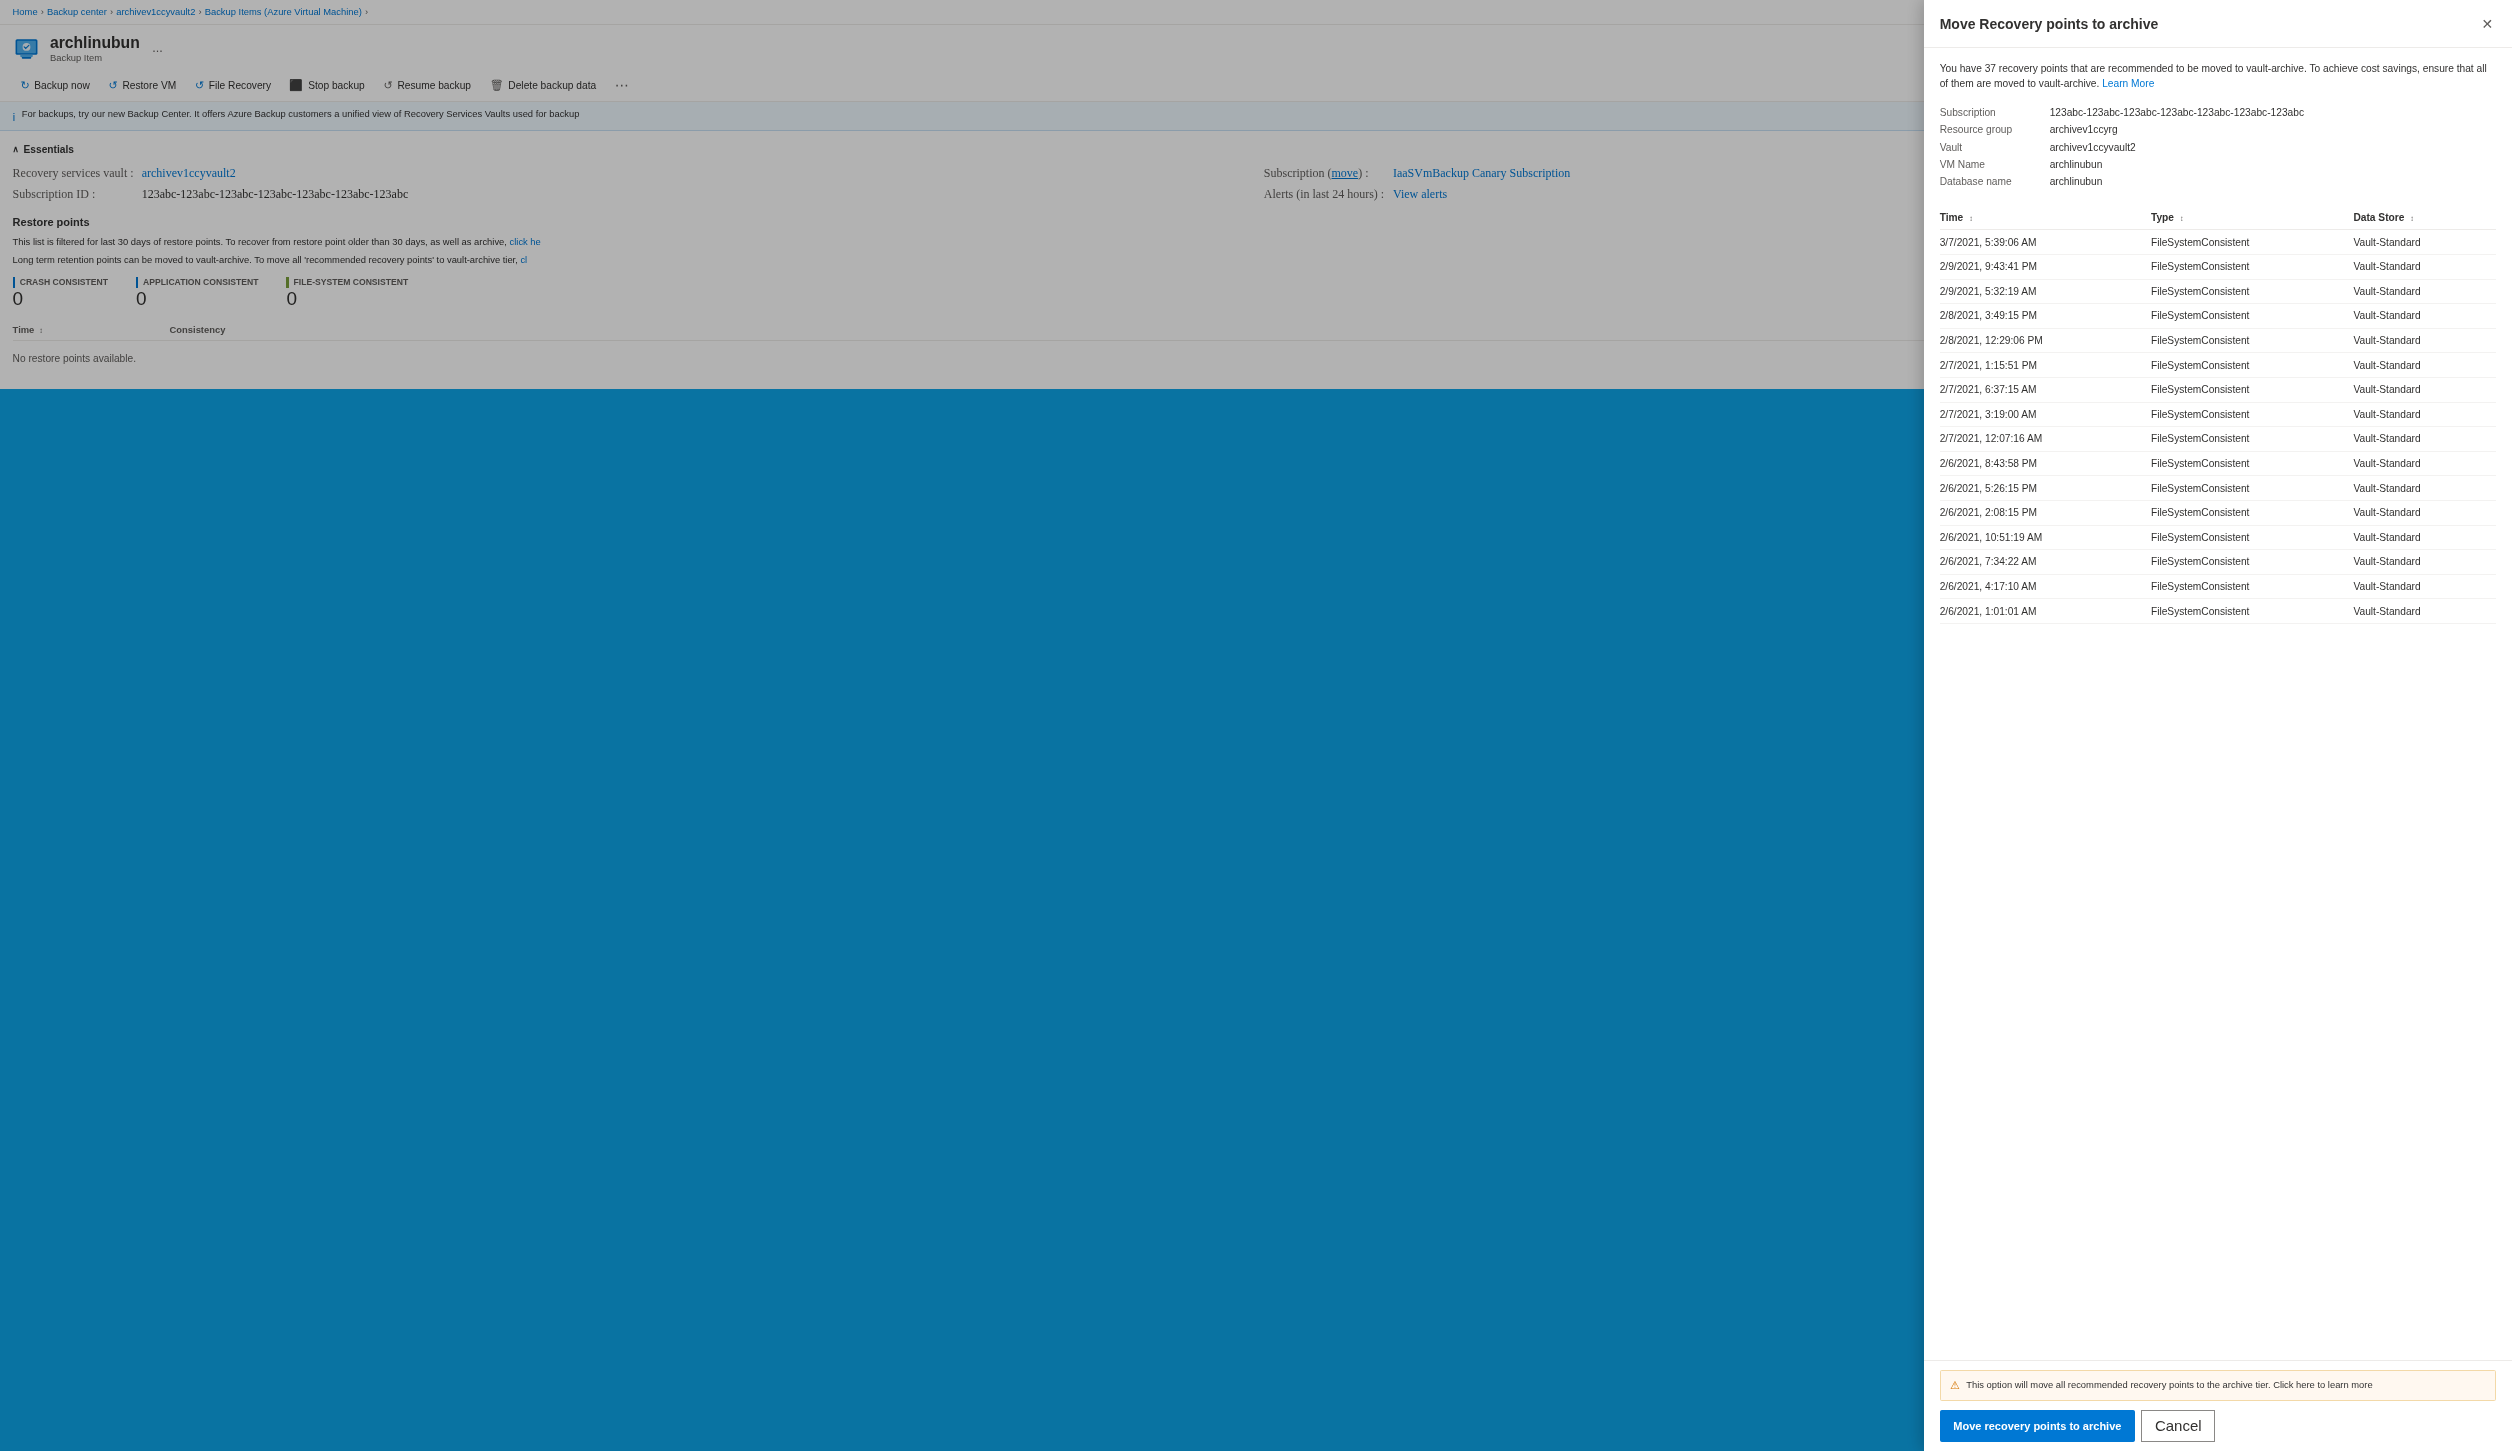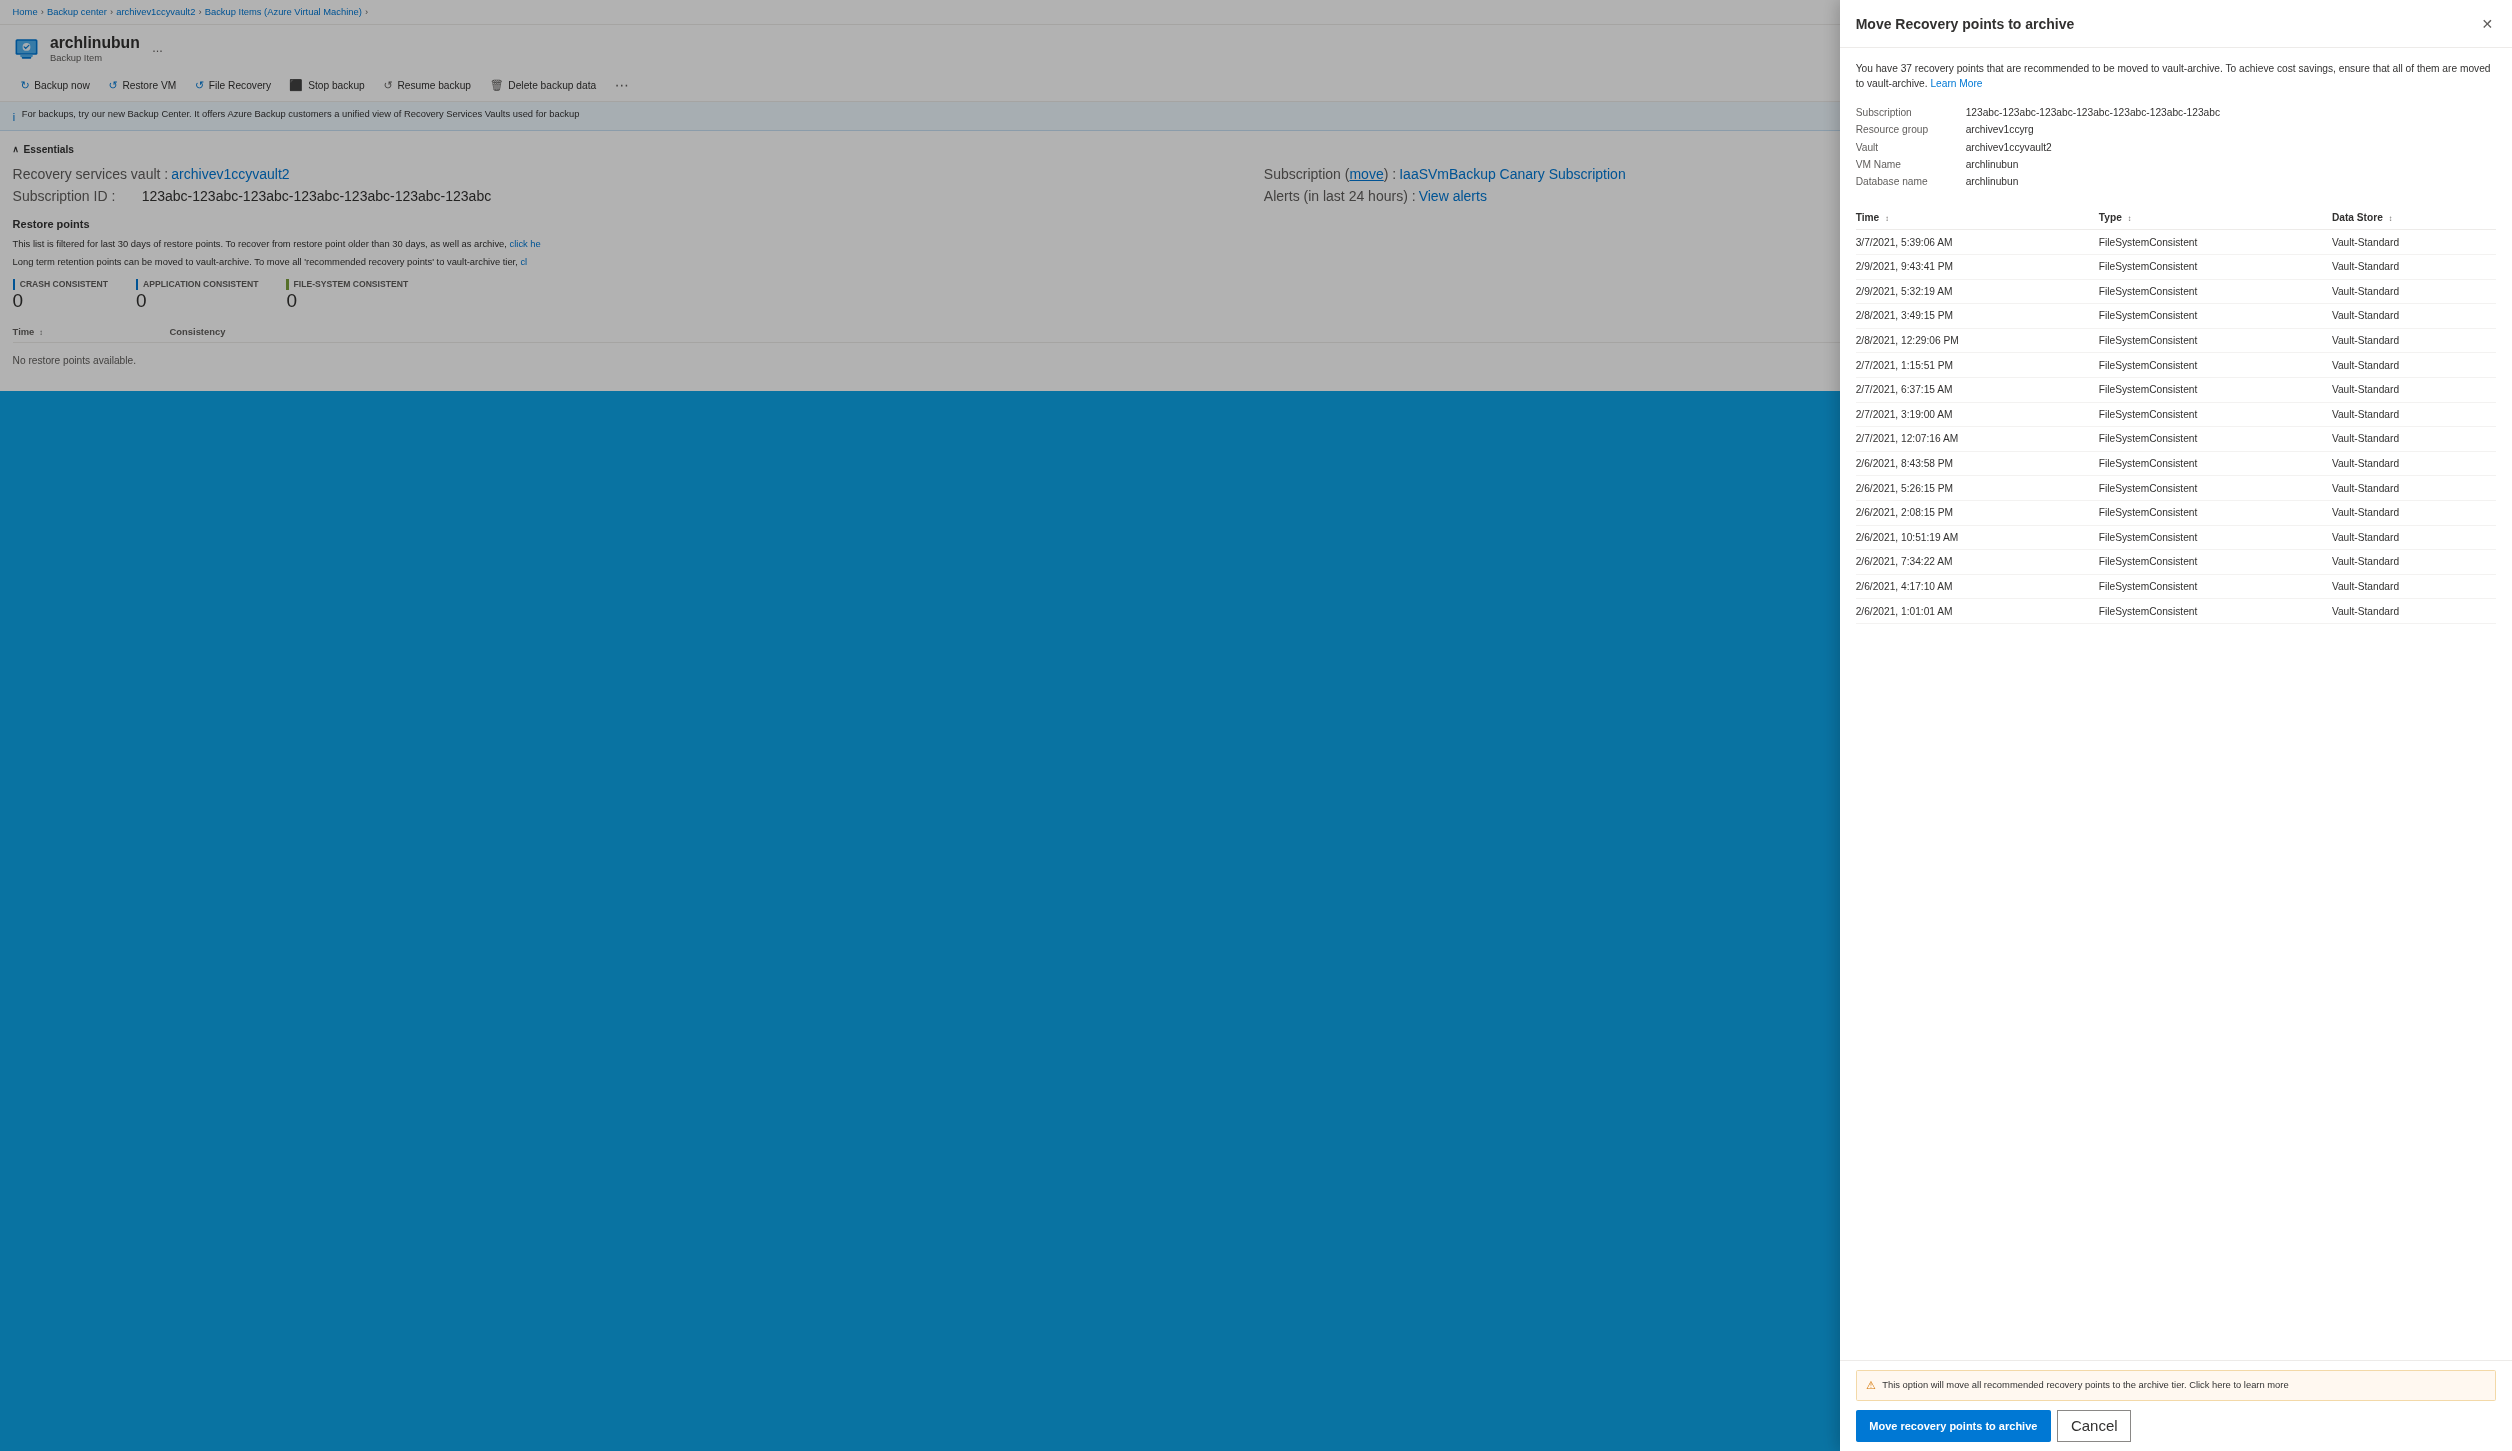--- a/index.html
+++ b/index.html
@@ -30,21 +30,21 @@
     
     
     .info-banner { display: flex; align-items: flex-start; gap: 6.3px; padding: 6.3px 12.6px; background: #f0f9ff; border-bottom: 0.8px solid #c7e0f4; font-size: 9.4px; }
     .info-banner .info-icon { color: #0078d4; font-size: 11px; flex-shrink: 0; margin-top: 0.8px; }
     
     
     .section { padding: 12.6px; background: #fff; }
     .section-header { display: flex; align-items: center; gap: 4.7px; margin-bottom: 9.4px; font-weight: 600; font-size: 10.2px; }
     .section-header .toggle { font-size: 8.6px; cursor: pointer; }
     
-    .essentials-grid { display: grid; grid-template-columns: 1fr 1fr; gap: 3.1px 15.7px; font-size: 14px; }
+    .essentials-grid { display: grid; grid-template-columns: 1fr 1fr; gap: 3.1px 15.7px; font-size: 12px; font-family: Liberation Serif, serif; }
     .essentials-row { display: flex; align-items: baseline; gap: 3.1px; padding: 1.6px 0; }
     .essentials-label { color: #605e5c; min-width: 126px; }
     .essentials-value { color: #323130; }
     .essentials-value a { color: #0078d4; text-decoration: none; }
     
     
     .restore-section { padding: 0 12.6px 12.6px; background: #fff; }
     .restore-section h3 { font-size: 11px; font-weight: 600; margin-bottom: 6.3px; }
     .restore-desc { font-size: 9.4px; color: #323130; margin-bottom: 4.7px; line-height: 1.5; }
     .restore-desc a { color: #0078d4; text-decoration: none; }
@@ -57,21 +57,21 @@
     .table-header-row { display: flex; align-items: center; padding: 4.7px 0; border-bottom: 0.8px solid #edebe9; font-size: 9.4px; font-weight: 600; color: #605e5c; }
     .table-header-row .col-time { flex: 0 0 157px; }
     .table-header-row .col-consistency { flex: 1; }
     .sort-icon { font-size: 7.8px; margin-left: 2.4px; }
     
     .no-data { font-size: 10.2px; color: #605e5c; padding: 12.6px 0; }
     
     
     .overlay { position: fixed; top: 0; left: 0; width: 100%; height: 100%; background: rgba(0,0,0,0.3); z-index: 100; }
     
-    .side-panel { position: fixed; top: 0; right: 0; width: 672px; height: 100%; background: #fff; box-shadow: -3.1px 0 15.7px rgba(0,0,0,0.2); z-index: 101; display: flex; flex-direction: column; }
+    .side-panel { position: fixed; top: 0; right: 0; width: 588px; height: 100%; background: #fff; box-shadow: -3.1px 0 15.7px rgba(0,0,0,0.2); z-index: 101; display: flex; flex-direction: column; }
     
     .panel-header { display: flex; align-items: center; justify-content: space-between; padding: 12.6px 15.7px; border-bottom: 0.8px solid #edebe9; }
     .panel-title { font-size: 14px; font-weight: 600; color: #323130; }
     .panel-close { background: none; border: none; cursor: pointer; font-size: 14px; color: #605e5c; padding: 3.1px; }
     
     .panel-body { flex: 1; overflow-y: auto; padding: 12.6px 15.7px; }
     
     .panel-description { font-size: 10.2px; color: #323130; margin-bottom: 12.6px; line-height: 1.5; }
     .panel-description a { color: #0078d4; text-decoration: none; }
     

